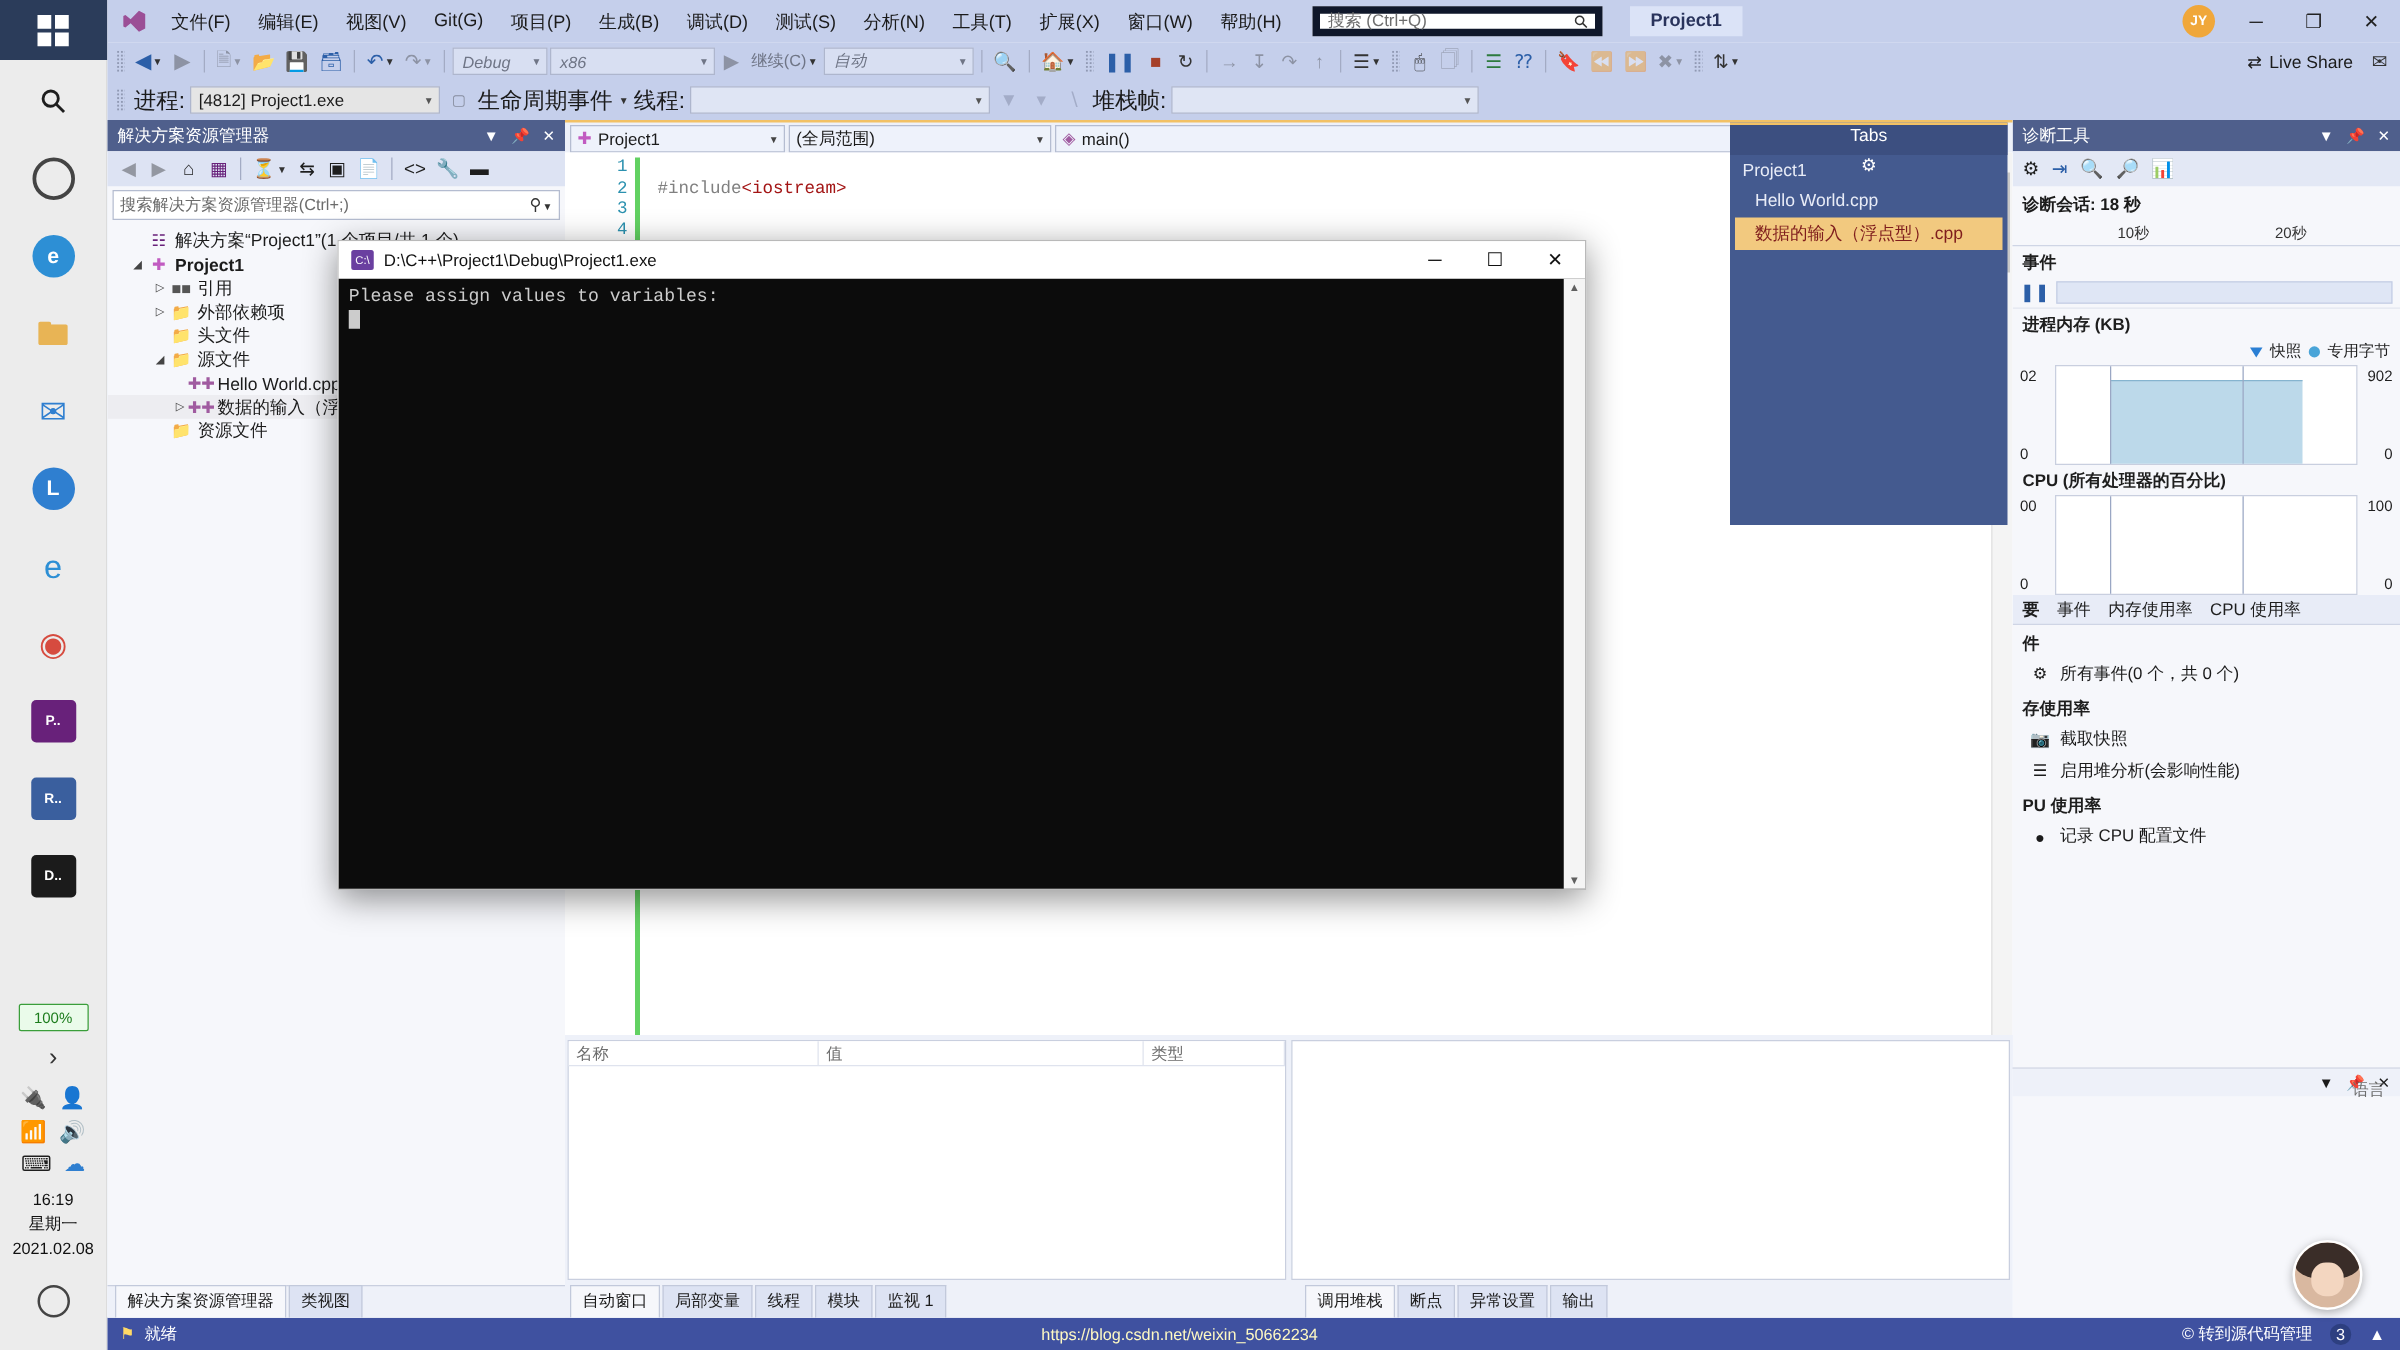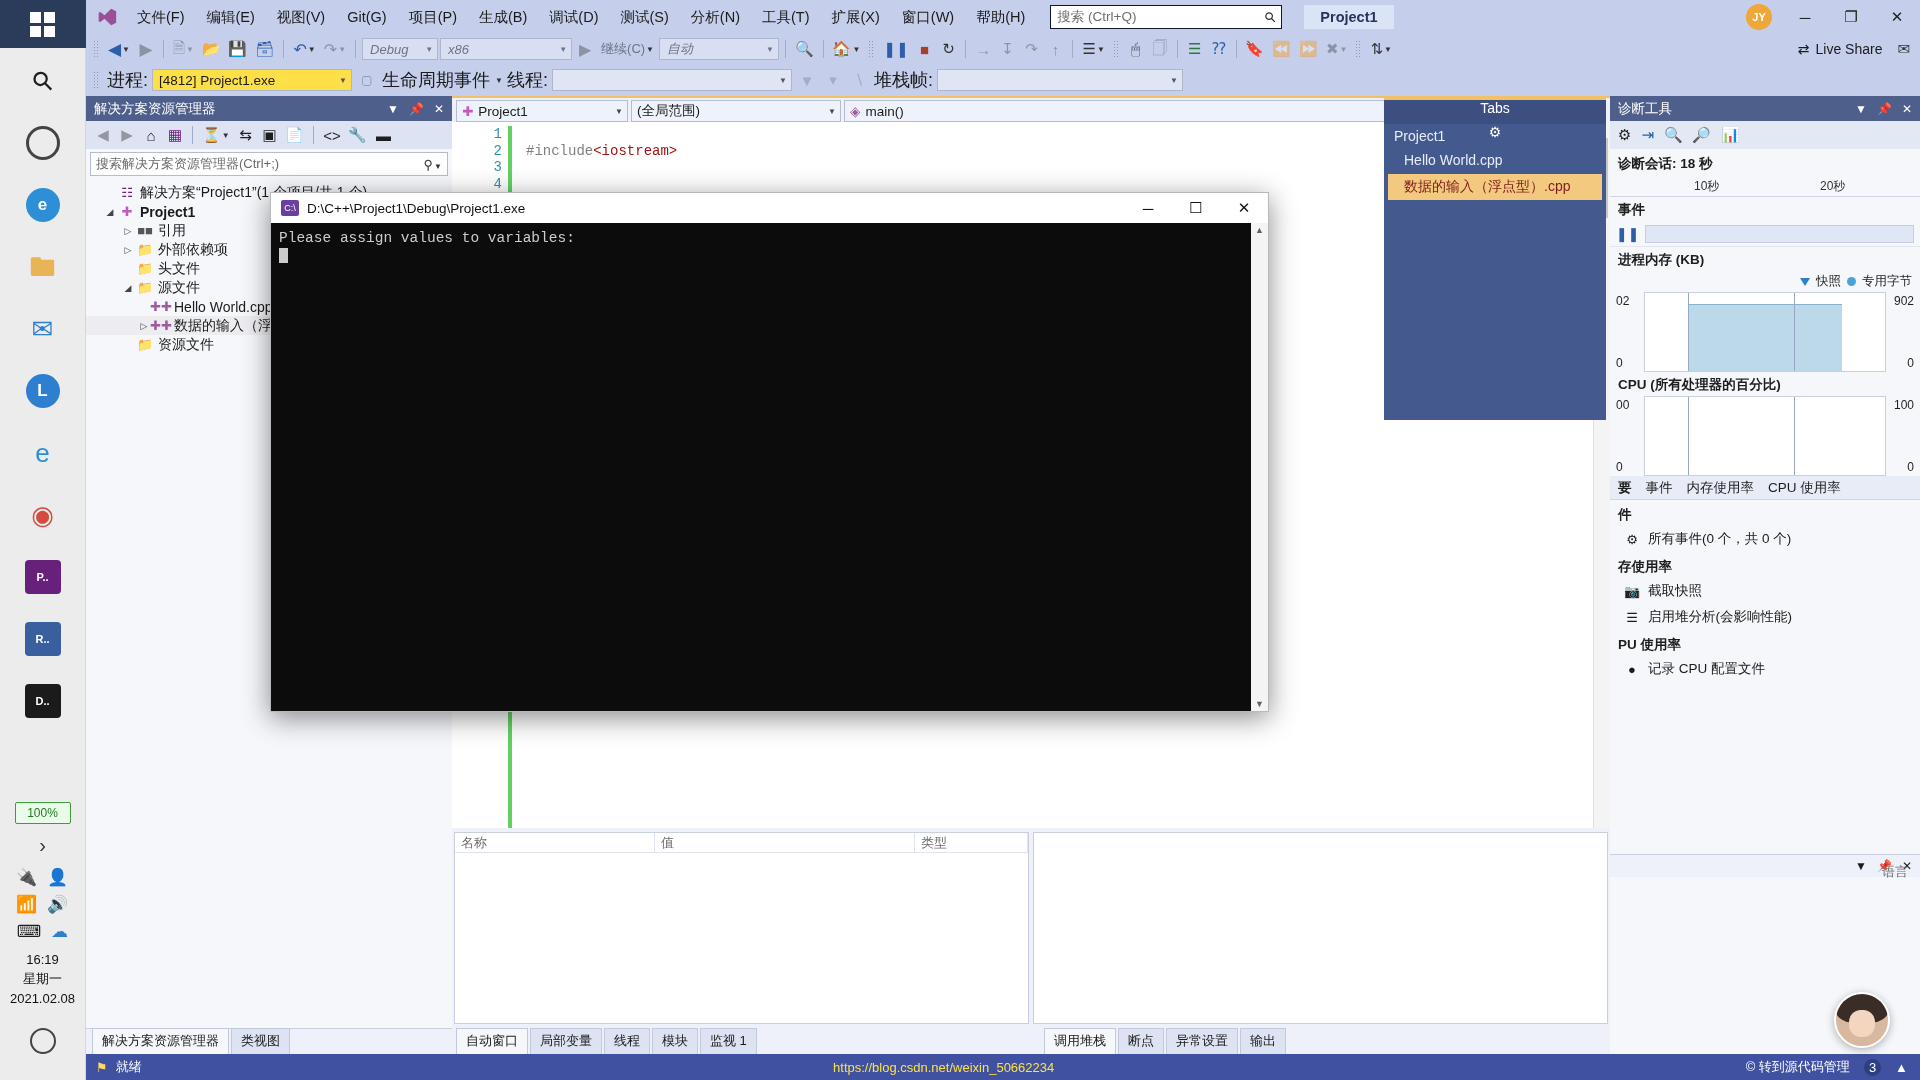--- a/index.html
+++ b/index.html
@@ -56,21 +56,21 @@
 
   
   .titlebar {
     height: 34px; background: #c5cfeb; display:flex; align-items:center;
     padding: 0 0 0 8px; position: relative;
   }
   .vs-logo { width: 26px; height: 24px; display:flex;align-items:center;justify-content:center; margin-right: 6px;}
   .menu { display:flex; align-items:center; gap: 0px; }
   .menu-item { padding: 5px 11px; font-size: 14.5px; color:#1b1b1b; white-space:nowrap; cursor:default;}
   .searchbox {
-    margin-left: 14px; width: 232px; height: 24px; background:#fff; border:1px solid #0f172a;
+    margin-left: 14px; width: 232px; height: 24px; background:#fff; border:6px solid #0f172a;
     display:flex; align-items:center; padding: 0 6px; color:#6d6d6d; font-size:13.5px;
     position: relative;
   }
   .searchbox .mag { margin-left:auto; font-size: 14px; color:#333; transform: rotate(-45deg); }
   .proj-chip {
     margin-left: 22px; padding: 4px 16px; background:#dbe3f7; color:#29335c;
     font-weight: bold; font-size: 14.5px;
   }
   .title-right { margin-left:auto; display:flex; align-items:center; height:100%; }
   .acct {
@@ -101,21 +101,21 @@
   .combo.w-x86 { width: 132px; }
   .combo.w-auto { width: 120px; }
   .live-share { margin-left:auto; display:flex; align-items:center; gap:6px; font-size:14px; color:#1b1b1b; padding-right: 10px;}
 
   .toolrow2 {
     height: 32px; background:#c5cfeb; display:flex; align-items:center; gap: 4px;
     padding-left: 4px; font-size: 13.5px; color:#1b1b1b;
   }
   .lbl2 { color:#1b1b1b; font-size:18px; white-space:nowrap; }
   .combo2 {
-    height: 22px; background:#fde047; border:1px solid #aeb6cd; color:#1b1b1b;
+    height: 22px; background:#e5e5e5; border:1px solid #aeb6cd; color:#1b1b1b;
     display:flex;align-items:center; padding:0 4px 0 6px; font-size:13.5px;
   }
   .combo2.grey { background:#dfe5f4; color:#8a8fa0;}
   .combo2 .ar{font-size:8px;color:#555;margin-left:auto;padding-left:8px;}
 
   
   .work { flex: 1; position: relative; background:#eef1f9; display:flex; }
 
   
   .panel-title {
@@ -212,21 +212,21 @@
   
   .rb { height: 200px; background:#f6f7fb; border-top:1px solid #c9cfdf; position:relative;}
   .rb-lang { position:absolute; right: 12px; top: 8px; font-size:13px; color:#6d6d6d;}
 
   
   .statusbar {
     height: 26px; background:#3f51a0; color:#fff; display:flex; align-items:center;
     padding-left: 10px; font-size: 13px; gap: 8px;
   }
   .statusbar .right { margin-left:auto; display:flex; align-items:center; gap:14px; padding-right: 12px;}
-  .watermark { color:#fde047; font-size:13px;}
+  .watermark { color:#fef9c3; font-size:13px;}
 
   
   .console {
     position: absolute; left: 270px; top: 192px; width: 999px; height: 520px;
     background:#fff; box-shadow: 0 6px 26px rgba(0,0,0,.45); z-index: 40;
     display:flex; flex-direction:column; border:1px solid #b9b9b9;
   }
   .con-title { height: 30px; display:flex; align-items:center; padding-left: 10px; background:#fff;}
   .con-ico { width: 18px;height:16px;background:#6a3fa0; color:#fff; font-size:9px; display:flex;align-items:center;justify-content:center; margin-right:8px; border-radius:2px;}
   .con-path { font-size:13.5px; color:#111; font-family:"Liberation Sans",sans-serif;}

